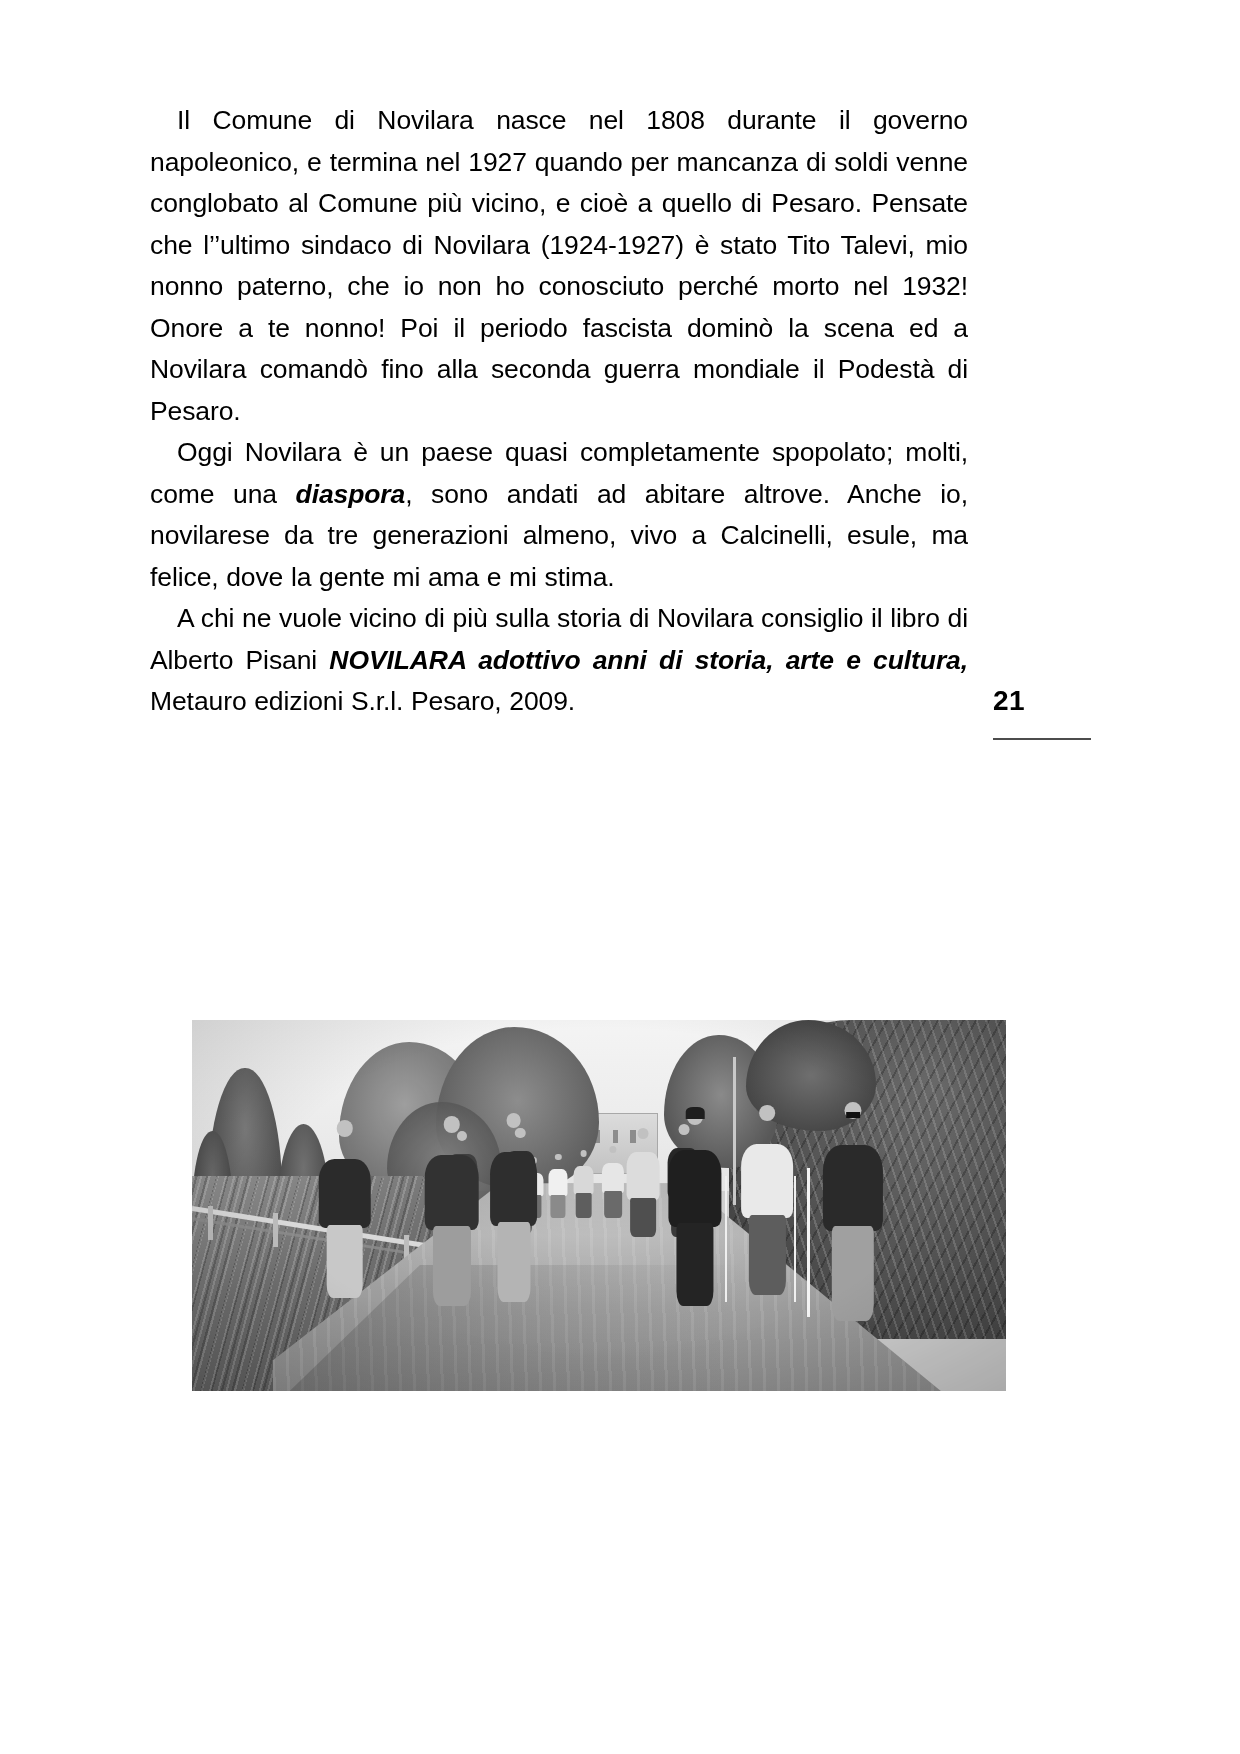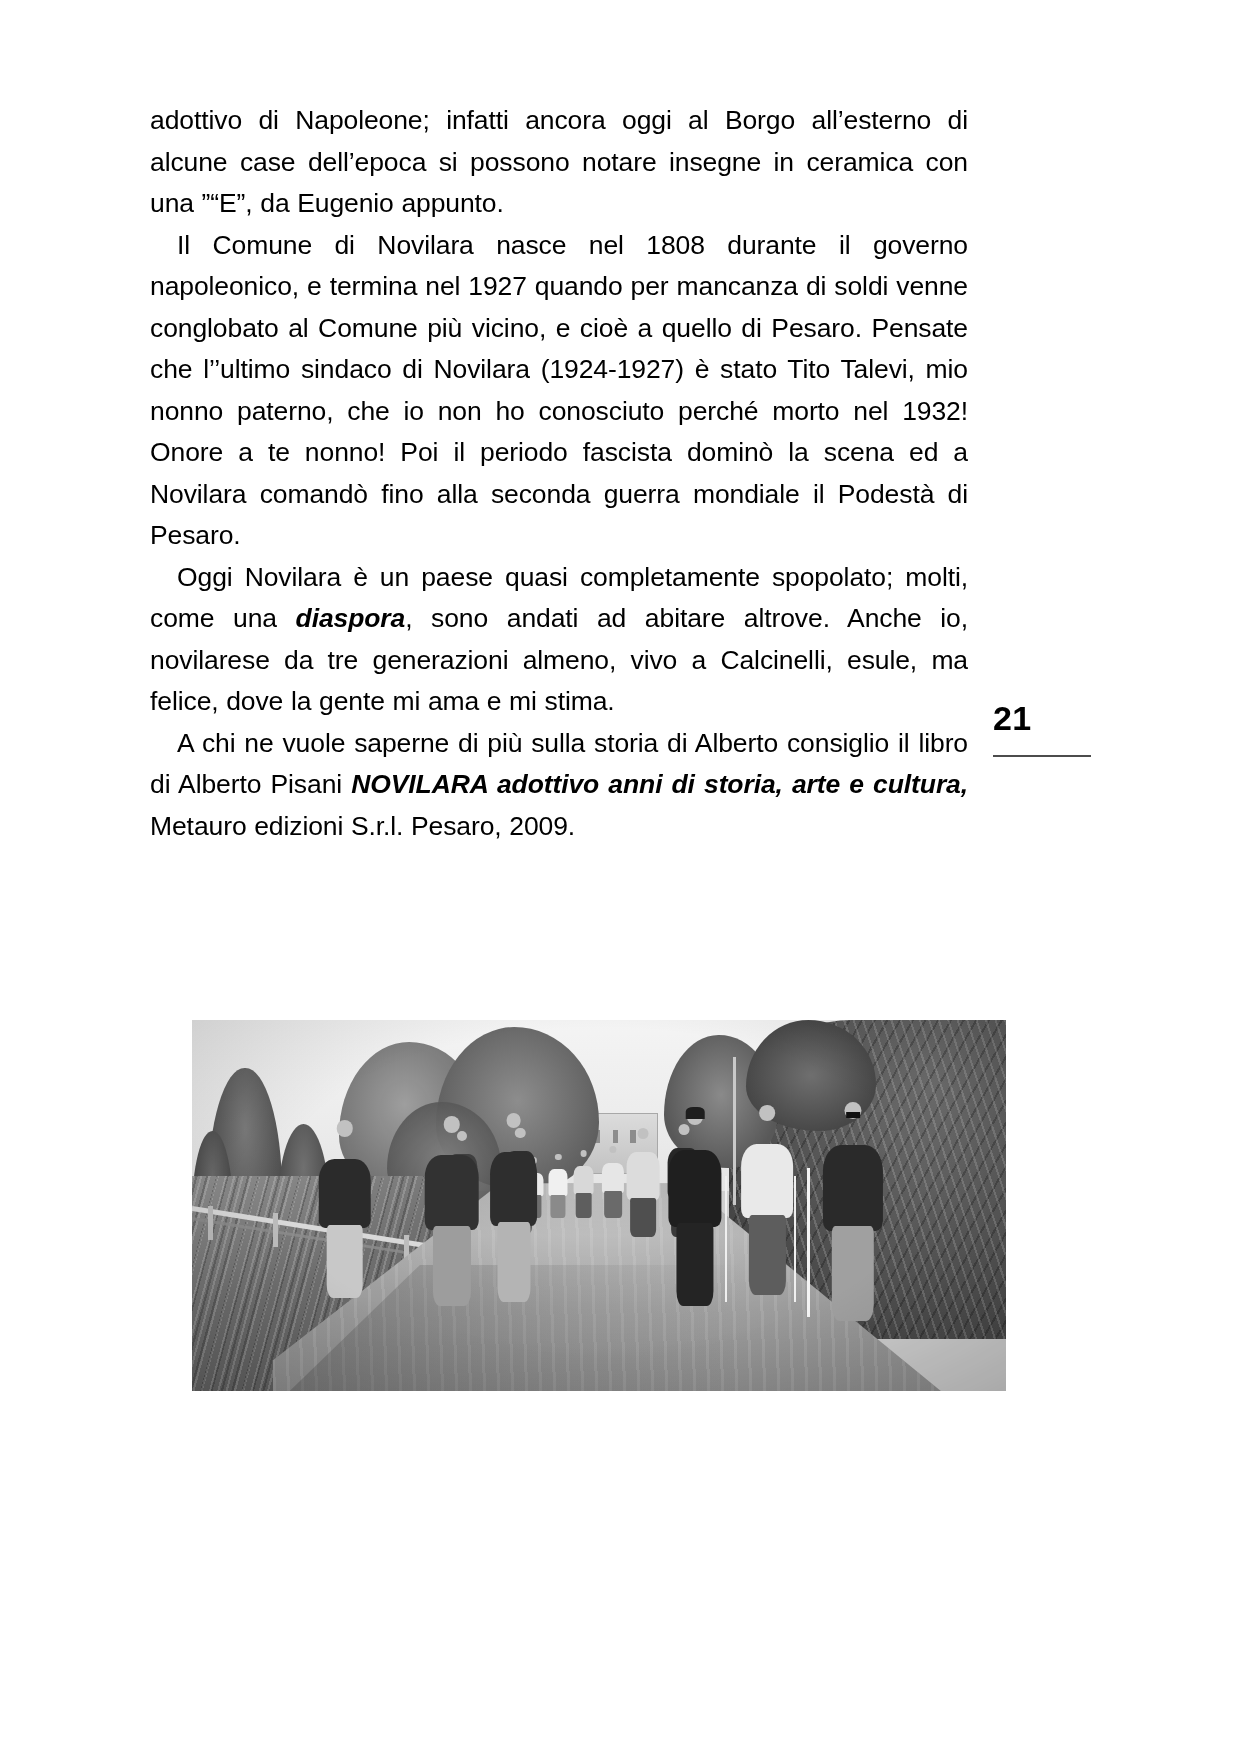--- a/index.html
+++ b/index.html
@@ -44,25 +44,24 @@
   .para i, .para em { font-style: italic; font-weight: bold; }
 
   
   .folio {
     position: absolute;
     left: 993px;
     top: 686px;
     width: 100px;
   }
   .folio-number {
-    font-size: 34px;
+    font-size: 28px;
     font-weight: bold;
     line-height: 30px;
     letter-spacing: 0.4px;
-    margin-top: 17px;
   }
   .folio-rule {
     margin-top: 22px;
     width: 98px;
     height: 2px;
     background: #4c4c4c;
   }
 
   
   .photo-frame {
@@ -209,27 +208,26 @@
     pointer-events: none;
   }
 </style>
 </head>
 <body>
 
 <div class="page">
 
   <div class="text-column">
 
-    <p class="para">adottivo di Napoleone; infatti ancora oggi al Borgo all’esterno di alcune case dell’epoca si possono notare insegne in ceramica con una ”“E”, da Eugenio appunto.</p>
 
     <p class="para indent">Il Comune  di Novilara nasce nel 1808 durante il governo napoleonico, e termina nel 1927  quando per mancanza di soldi venne conglobato al Comune più vicino,  e cioè a quello di Pesaro. Pensate che l’’ultimo sindaco di Novilara (1924-1927) è stato Tito Talevi, mio nonno paterno, che io non ho conosciuto perché morto nel 1932! Onore a te nonno! Poi il periodo fascista dominò la scena ed a Novilara comandò fino alla seconda guerra mondiale il Podestà di Pesaro.</p>
 
     <p class="para indent"><span>Oggi Novilara è un paese quasi completamente spopolato; molti, come una </span><em>diaspora</em><span>, sono andati ad abitare altrove. Anche io, novilarese da tre generazioni almeno, vivo a Calcinelli, esule, ma felice, dove la gente mi ama e mi stima.</span></p>
 
-    <p class="para indent"><span>A chi ne vuole saperne di più sulla storia di Alberto consiglio il libro di Alberto Pisani </span><em>NOVILARA adottivo anni di storia, arte e cultura,</em><span> Metauro edizioni S.r.l. Pesaro, 2009.</span></p>
+    <p class="para indent"><span>A chi ne vuole vicino di più sulla storia di Novilara consiglio il libro di Alberto Pisani </span><em>NOVILARA adottivo anni di storia, arte e cultura,</em><span> Metauro edizioni S.r.l. Pesaro, 2009.</span></p>
   </div>
 
   <div class="folio">
     <div class="folio-number">21</div>
     <div class="folio-rule"></div>
   </div>
 
   <figure class="photo-frame">
     <div class="photo">
 

